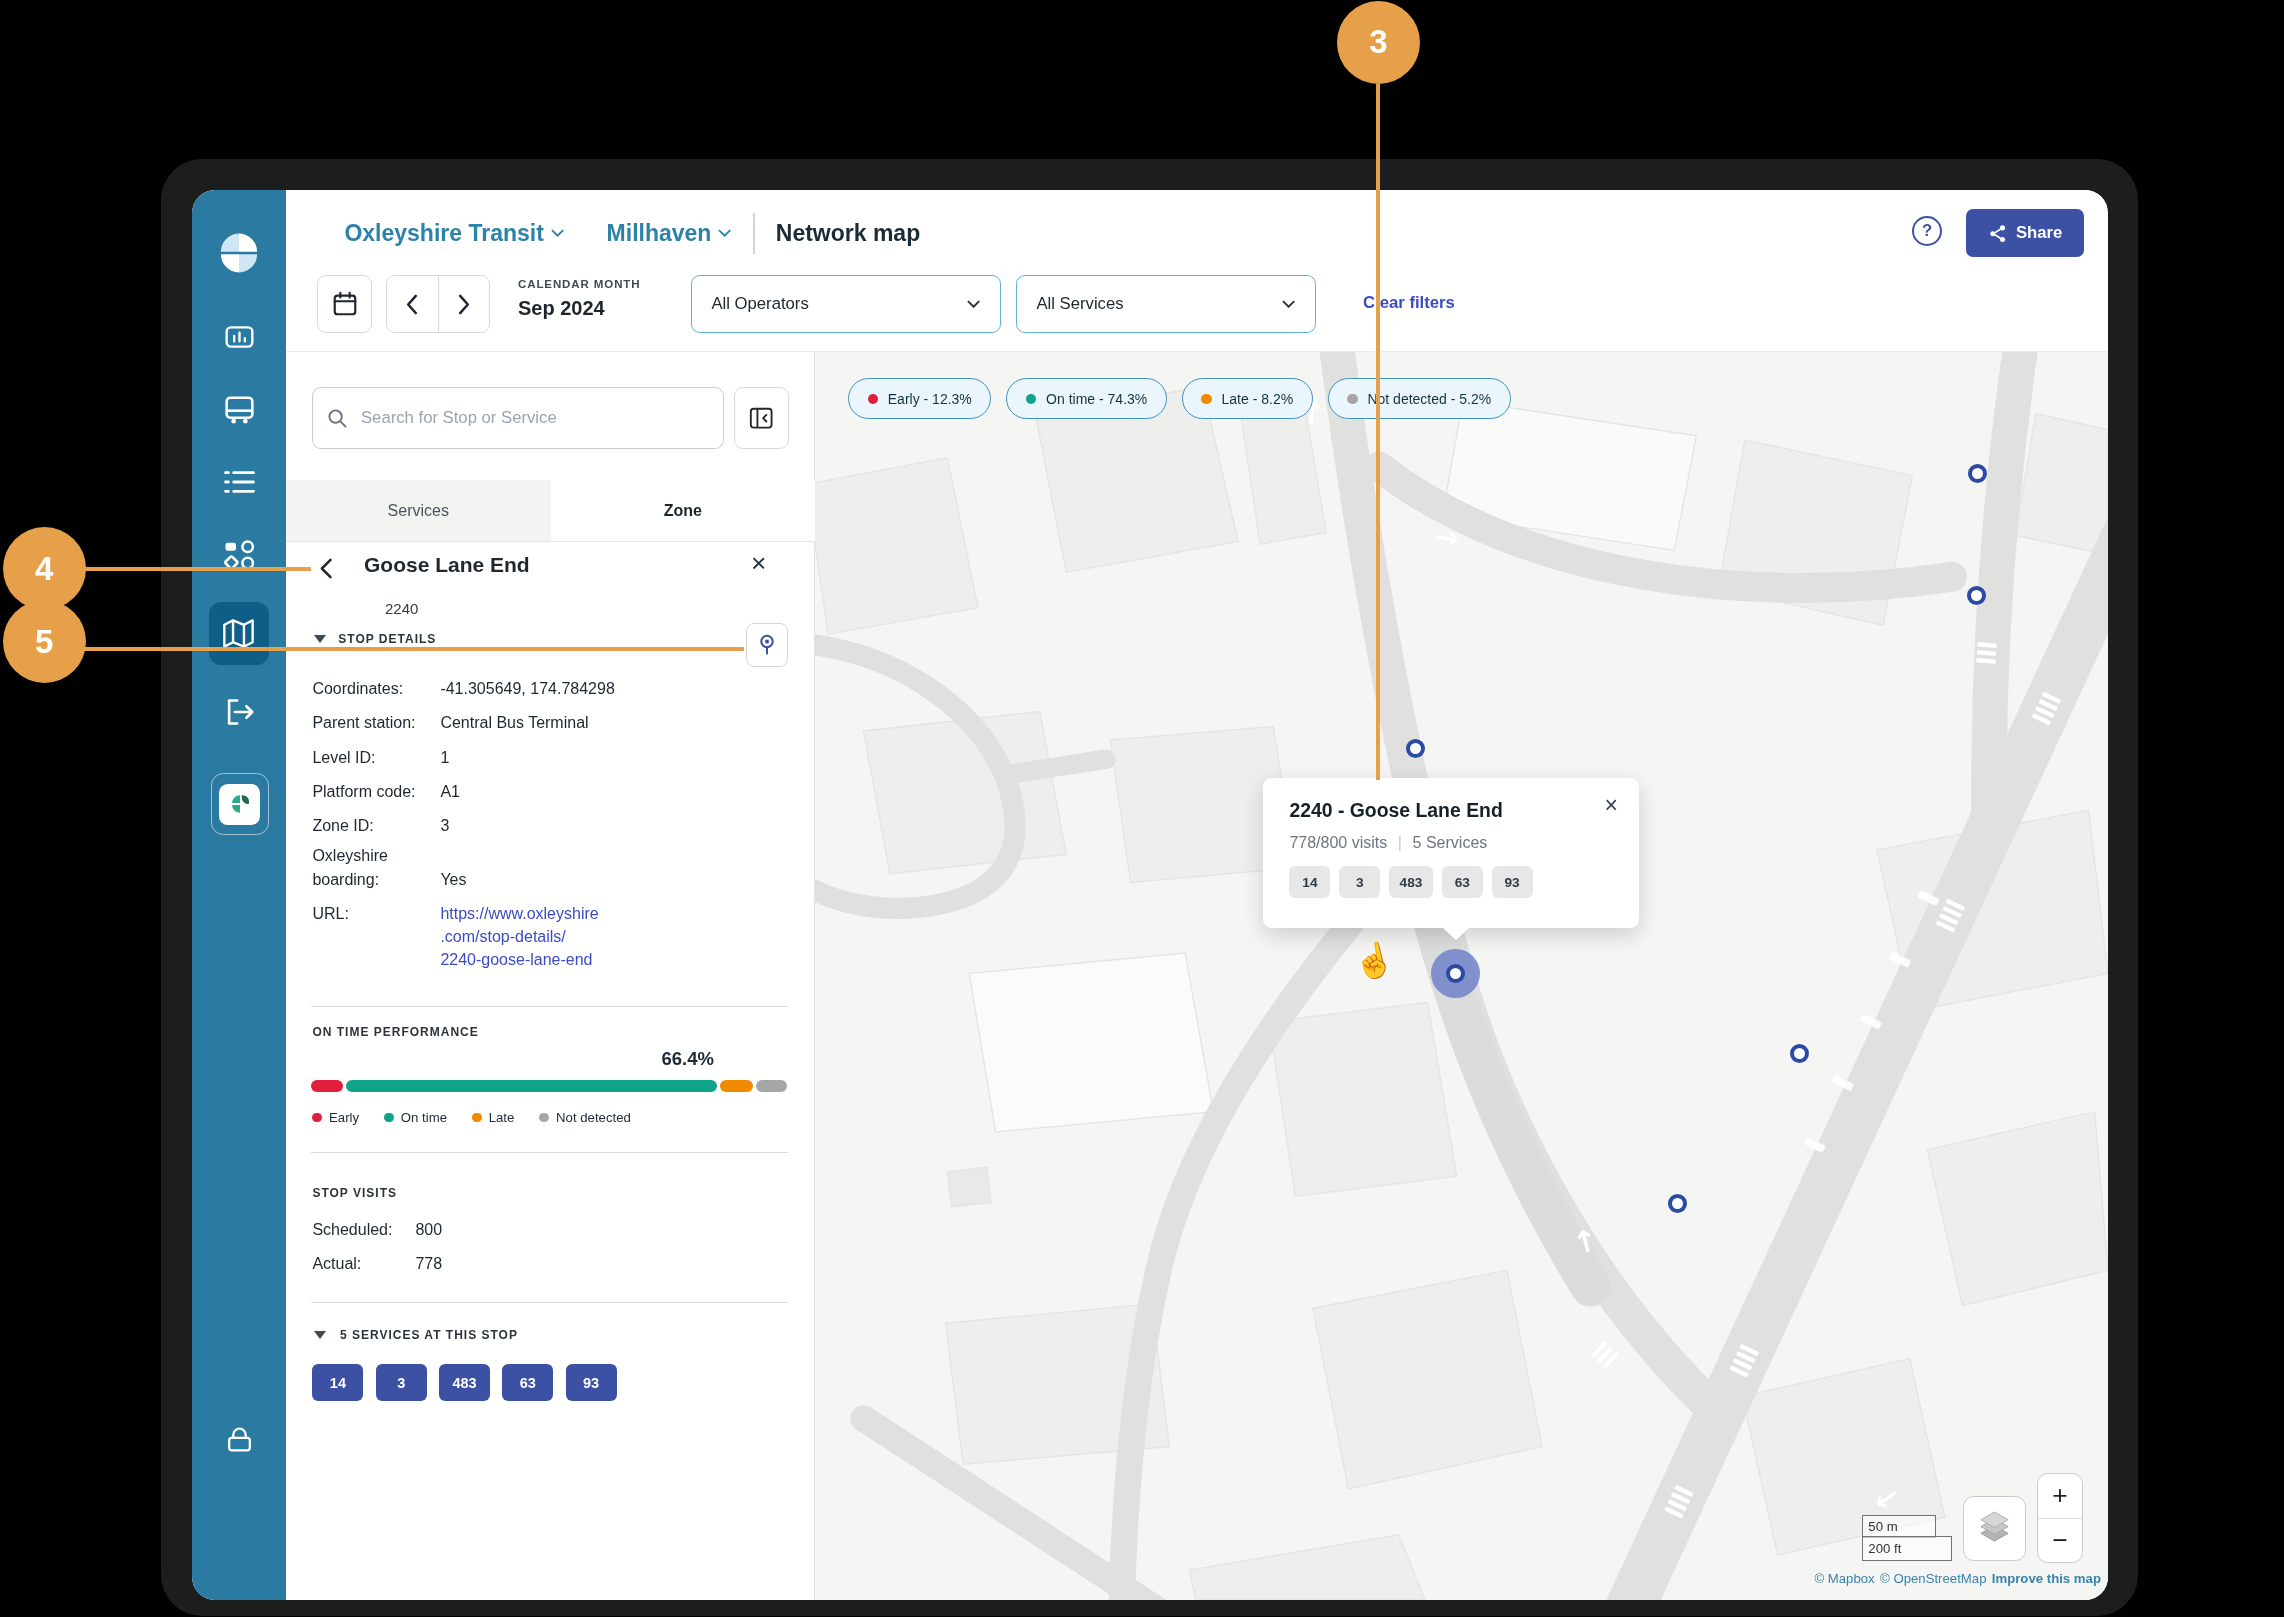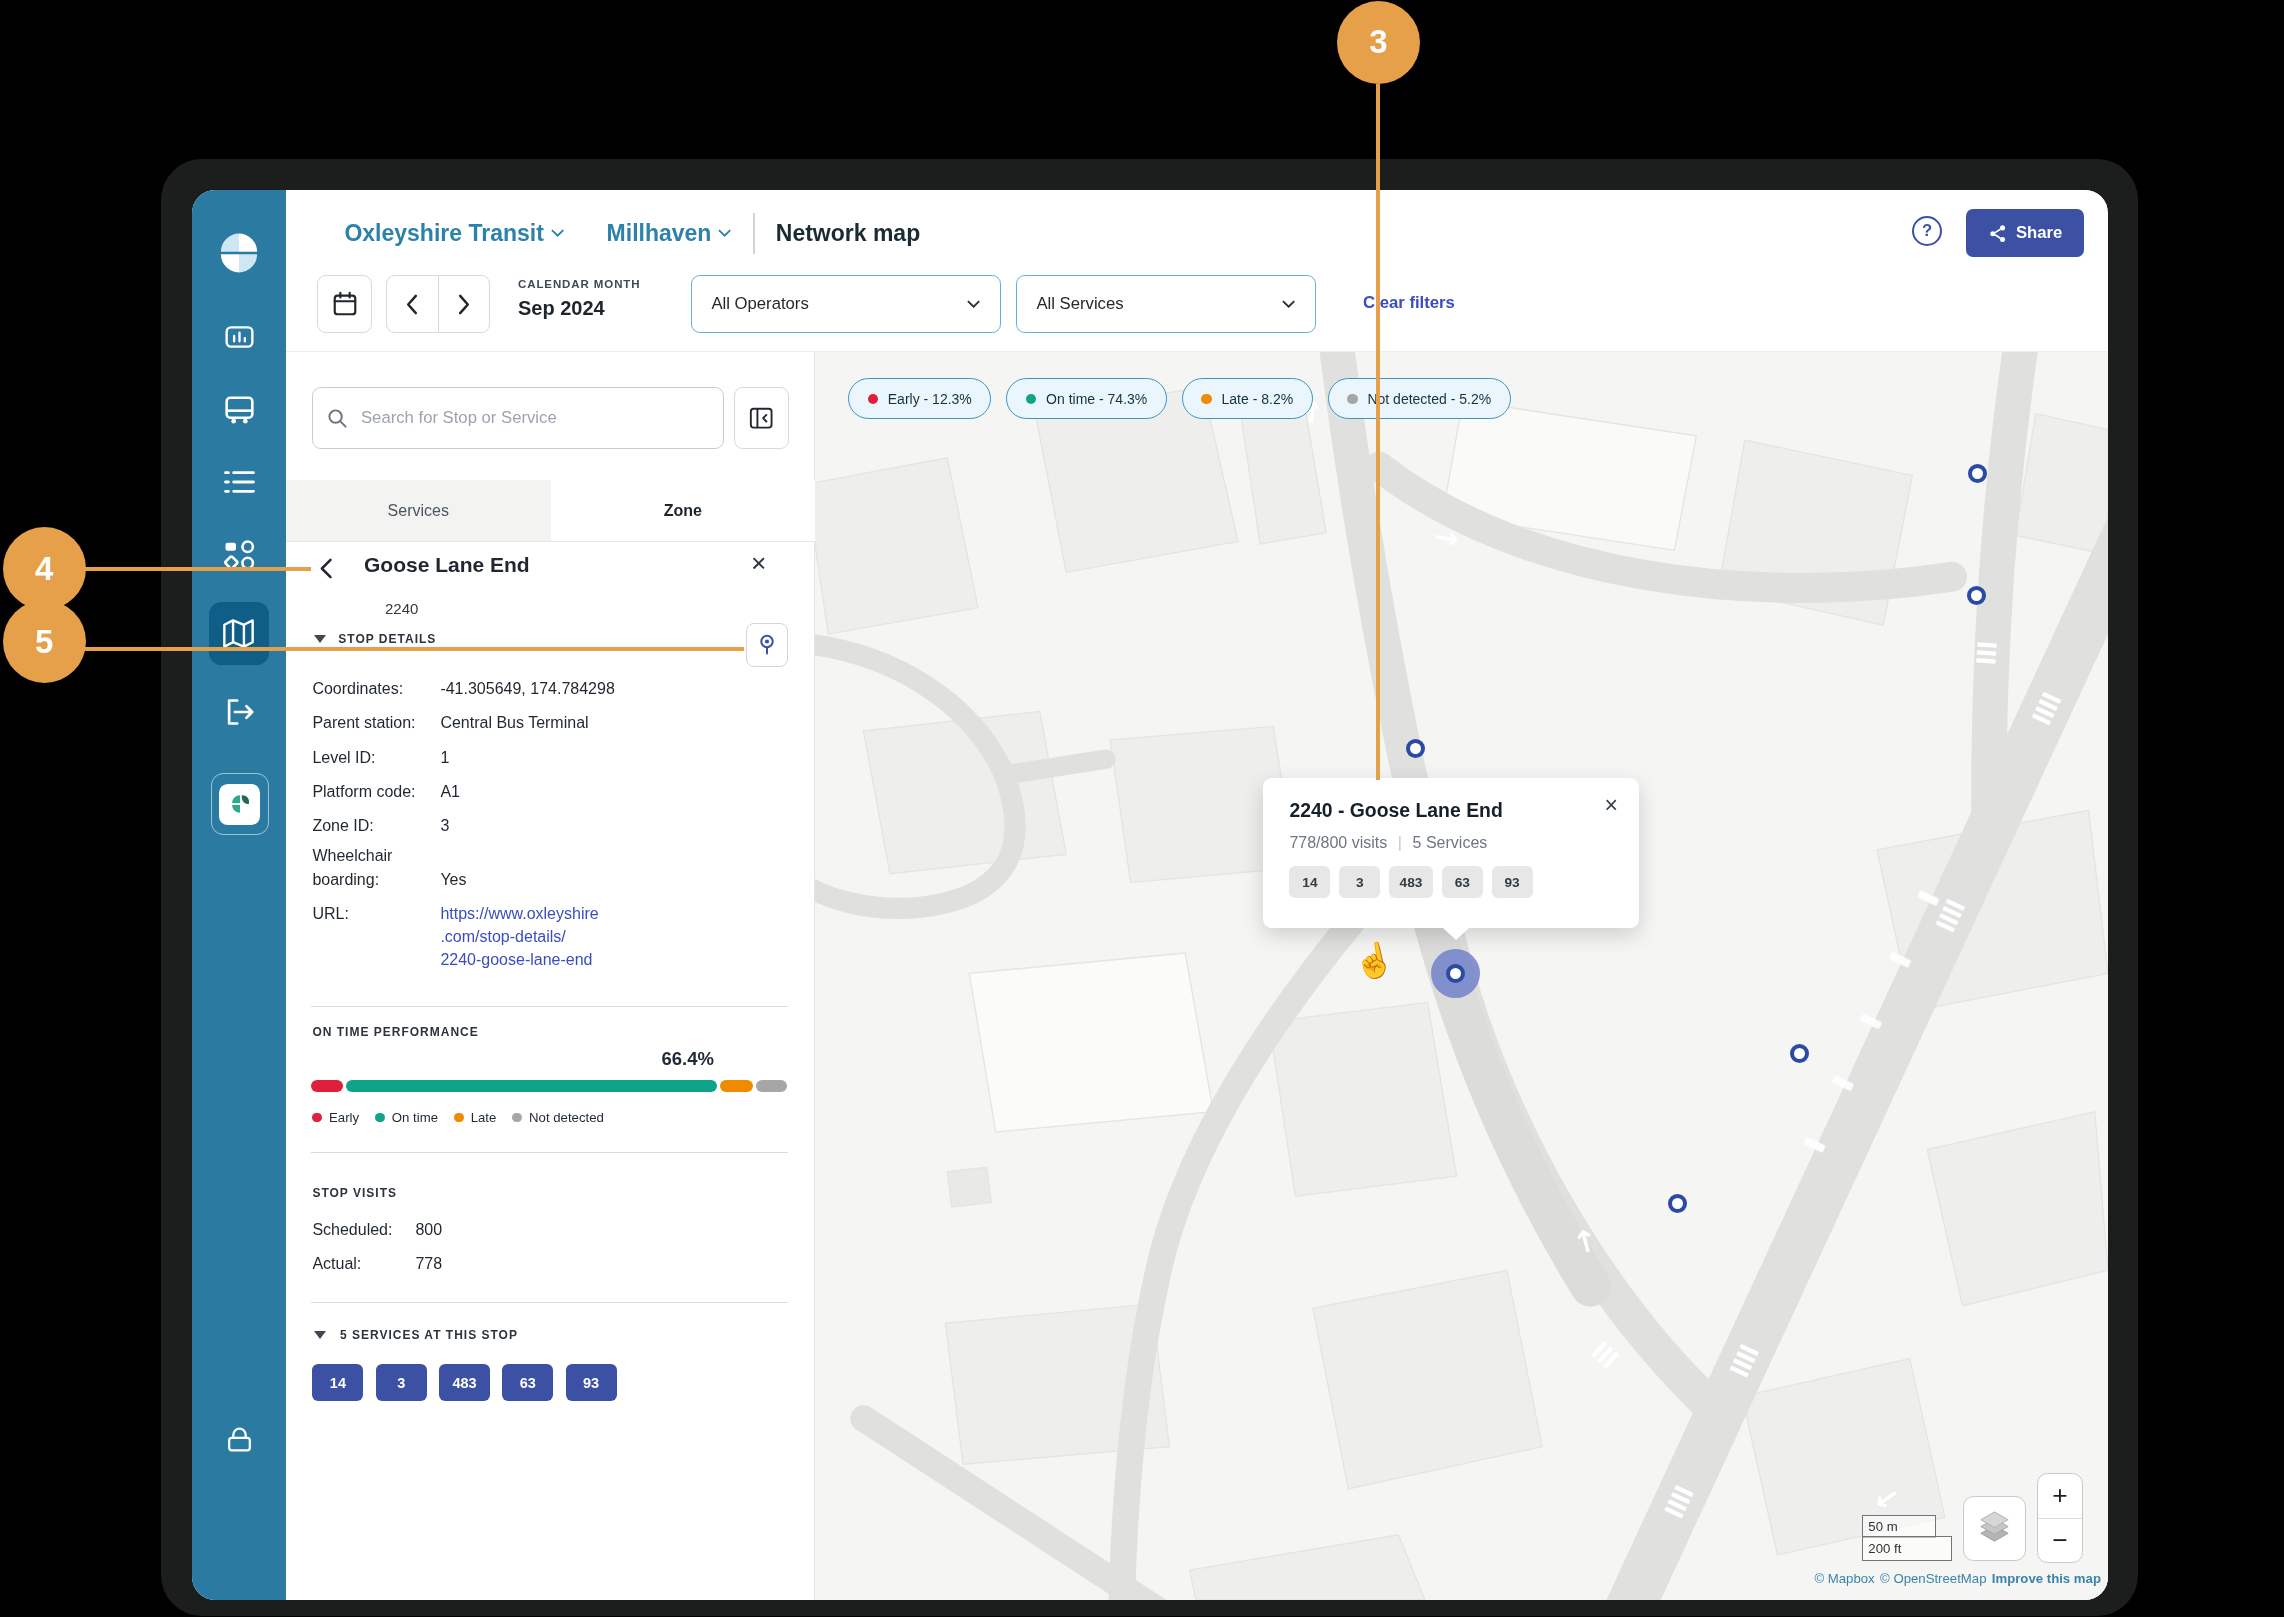--- a/index.html
+++ b/index.html
@@ -54,21 +54,21 @@
   .tri{width:0;height:0;border-left:6.2px solid transparent;border-right:6.2px solid transparent;border-top:8px solid #3d4852;display:inline-block;}
   .details-head{position:absolute;left:28px;top:280px;display:flex;align-items:center;gap:12.3px;cursor:pointer;}
   .pin-btn{position:absolute;left:460px;top:271px;width:42px;height:44px;border:1.3px solid #d5d5d5;border-radius:8px;}
   .drow{position:absolute;left:26.4px;width:480px;font-size:16px;color:#1f2730;}
   .drow .dval{position:absolute;left:128px;top:0;}
   .dlink{color:#3b4cc0;cursor:pointer;}
   .hr{position:absolute;left:25px;width:477px;height:0.9px;background:#dbdbdb;}
   .otp-value{position:absolute;right:100px;top:696px;font-size:18.5px;font-weight:700;color:#1f2937;}
   .otp-bar{position:absolute;left:25px;top:728px;width:477px;height:12.3px;display:flex;gap:2.6px;}
   .otp-seg{height:12.3px;border-radius:6.2px;}
-  .otp-legend{position:absolute;left:26.4px;top:758px;display:flex;gap:16px;align-items:center;}
+  .otp-legend{position:absolute;left:26.4px;top:758px;display:flex;gap:25px;align-items:center;}
   .oleg{display:flex;align-items:center;gap:7px;font-size:13.2px;color:#1f2937;}
   .dot{border-radius:50%;display:inline-block;}
   .vrow{position:absolute;left:26.4px;font-size:16px;color:#1f2730;}
   .vrow .vval{position:absolute;left:103px;top:0;}
   .svc-head{position:absolute;left:28px;top:976px;display:flex;align-items:center;gap:14px;cursor:pointer;}
   .svc-chips{position:absolute;left:26.4px;top:1012px;display:flex;gap:12.3px;}
   .svc-chip{min-width:51px;height:37px;background:#3c51a4;color:#fff;border-radius:6.2px;display:flex;align-items:center;justify-content:center;font-size:14.5px;font-weight:600;padding:0 10.6px;box-sizing:border-box;cursor:pointer;}
 
   
   .maparea{position:absolute;left:623px;top:162px;width:1293px;height:1248px;background:#f5f5f3;overflow:hidden;}
@@ -300,21 +300,21 @@
       </div>
       <div class="drow" style="top:431px;">
         <span>Platform code:</span>
         <span class="dval">A1</span>
       </div>
       <div class="drow" style="top:465px;">
         <span>Zone ID:</span>
         <span class="dval">3</span>
       </div>
       <div class="drow" style="top:495px;">
-        <span>Wheelchair</span>
+        <span>Oxleyshire</span>
       </div>
       <div class="drow" style="top:519px;">
         <span>boarding:</span>
         <span class="dval">Yes</span>
       </div>
       <div class="drow" style="top:553px;">
         <span>URL:</span>
         <span class="dval dlink">https://www.oxleyshire</span>
       </div>
       <div class="drow" style="top:576px;">

